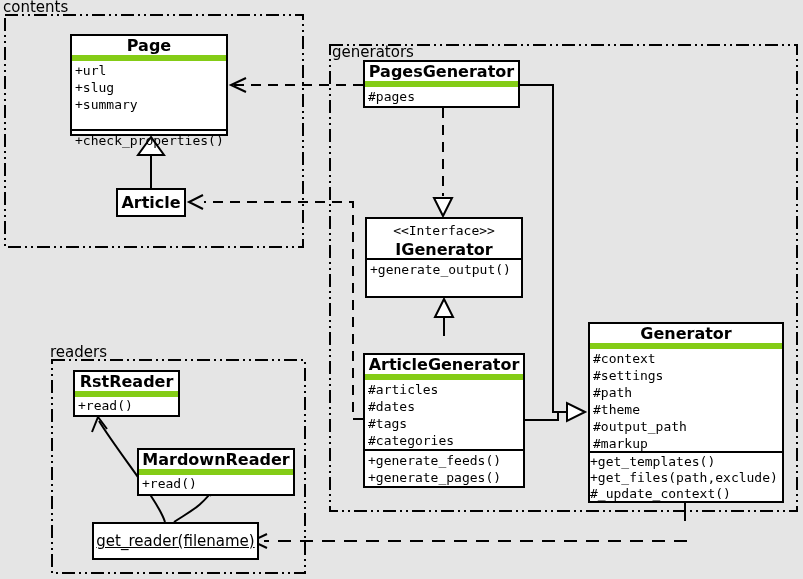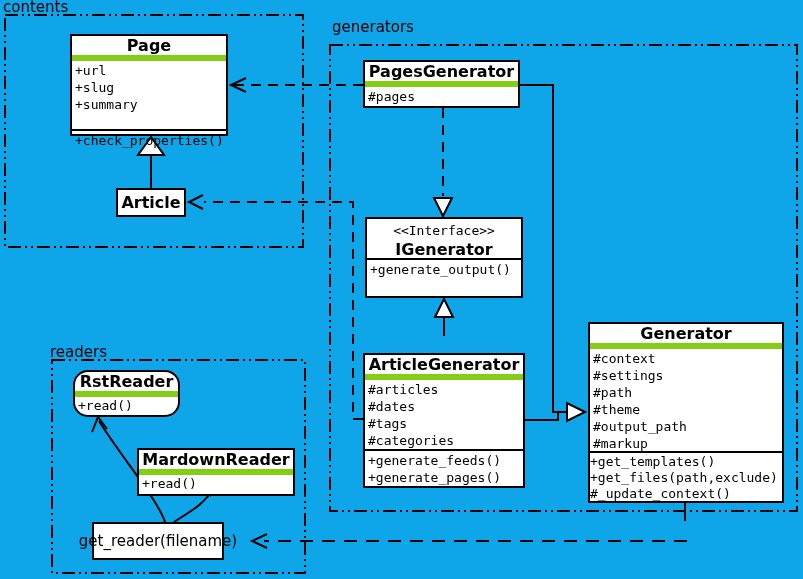--- a/index.html
+++ b/index.html
@@ -1,17 +1,17 @@
 <!DOCTYPE html>
 <html><head>
 <meta charset="utf-8">
 <style>
   html,body { margin:0; padding:0; background:#ffffff; }
   #canvas {
-    position:relative; width:803px; height:579px; background:#0ea5e9;
+    position:relative; width:803px; height:579px; background:#e5e5e5;
     font-family:"DejaVu Sans", sans-serif; color:#000;
     overflow:hidden;
   }
   #wires { position:absolute; left:0; top:0; width:803px; height:579px; }
 
   .pkg-label {
     position:absolute; font:15px "DejaVu Sans", sans-serif; color:#000;
     line-height:15px; white-space:nowrap;
   }
 
@@ -101,21 +101,21 @@
       </g>
 
       <g>
         <path d="M 174,522 C 192,510 200,508 218,484"></path>
         <polyline points="210,496 219,481 227,494"></polyline>
       </g>
     </g>
   </svg>
 
   <div class="pkg-label" style="left:3px;top:0px;">contents</div>
-  <div class="pkg-label" style="left:332px;top:20px;">generators</div>
+  <div class="pkg-label" style="left:332px;top:45px;">generators</div>
   <div class="pkg-label" style="left:50px;top:345px;">readers</div>
 
   <div class="cls" style="left:70px;top:34px;width:158px;height:102px;">
     <div class="cls-title">Page</div>
     <div class="sec" style="height:68px;border-radius:17px;">
       <div>+url</div>
       <div>+slug</div>
       <div>+summary</div>
     </div>
     <div class="sec methods" style="height:21px;">
@@ -168,29 +168,29 @@
       <div>#output_path</div>
       <div>#markup</div>
     </div>
     <div class="sec methods" style="height:50px;line-height:16px;padding-left:0;padding-right:2px;">
       <div>+get_templates()</div>
       <div>+get_files(path,exclude)</div>
       <div>#_update_context()</div>
     </div>
   </div>
 
-  <div class="cls" style="left:73px;top:370px;width:107px;height:47px;border-radius:15px;">
+  <div class="cls" style="left:73px;top:370px;width:107px;height:47px;">
     <div class="cls-title">RstReader</div>
     <div class="sec methods" style="height:18px;line-height:15px;border-top:none;">
       <div>+read()</div>
     </div>
   </div>
 
   <div class="cls" style="left:137px;top:448px;width:158px;height:48px;">
     <div class="cls-title">MardownReader</div>
     <div class="sec methods" style="height:19px;line-height:16px;border-top:none;">
       <div>+read()</div>
     </div>
   </div>
 
-  <div class="plainbox" style="left:92px;top:522px;width:132px;height:38px;">get_reader(filename)</div>
+  <div class="plainbox" style="left:92px;top:522px;width:167px;height:38px;text-decoration:underline;">get_reader(filename)</div>
 
 </div>
 
 </body></html>

